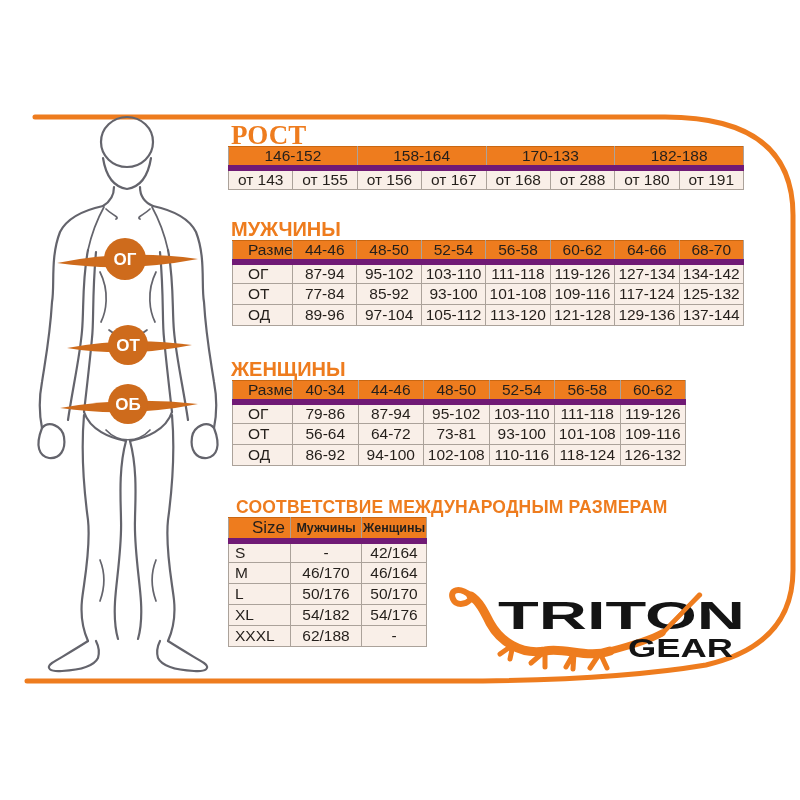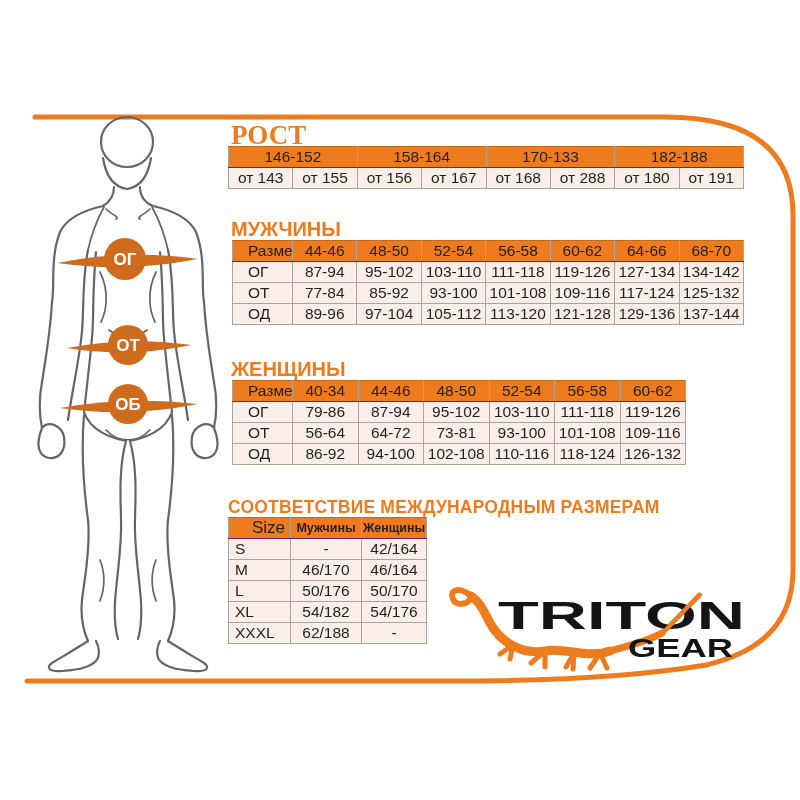--- a/index.html
+++ b/index.html
@@ -12,40 +12,40 @@
     --logo-black:#141414;
   }
   *{margin:0;padding:0;box-sizing:border-box;}
   body{background:#ffffff;font-family:"Liberation Sans",sans-serif;}
   .page{position:relative;width:800px;height:800px;background:#fff;overflow:hidden;}
 
   .sec-title{position:absolute;color:var(--accent);font-weight:bold;white-space:nowrap;}
   #rost-title{left:231px;top:120px;font-size:27px;font-family:Liberation Serif, serif;}
   #men-title{left:231px;top:218px;font-size:20px;}
   #women-title{left:231px;top:358px;font-size:20px;}
-  #intl-title{left:228px;top:497px;font-size:17.5px;letter-spacing:.2px;}
+  #intl-title{left:236px;top:497px;font-size:17.5px;letter-spacing:.2px;}
 
   table.tbl{position:absolute;border-collapse:collapse;table-layout:fixed;}
   #rost-table{left:228px;top:146px;width:516px;}
   #men-table{left:232px;top:240px;width:512px;}
   #women-table{left:232px;top:380px;width:454px;}
   #intl-table{left:228px;top:517px;width:198px;}
 
   .tbl th,.tbl td{
     border:1px solid var(--grid);
     height:21px;
     font-size:15.5px;
     font-weight:normal;
     text-align:center;
     color:var(--text-dark);
     padding:0 1px;
     white-space:nowrap;
     overflow:hidden;
   }
-  .tbl thead th{background:var(--accent);border-bottom:1px solid #701a75;border-top:1px solid #c96712;}
+  .tbl thead th{background:var(--accent);border-bottom:6px solid #701a75;border-top:1px solid #c96712;}
   .tbl tbody td{background:var(--cell-bg);}
   .tbl .lbl{width:60px;text-align:left;padding-left:15px;}
   #intl-table thead th{font-size:12.5px;font-weight:bold;}
   #intl-table thead th.size-h{font-size:17px;font-weight:normal;text-align:left;padding-left:23px;width:62px;}
   #intl-table thead th.men-h{width:71px;}
   #intl-table thead th.women-h{width:65px;}
   #intl-table tbody td.lbl{width:62px;padding-left:6px;}
 
   svg{position:absolute;left:0;top:0;}
   #frame-svg{width:800px;height:800px;}

